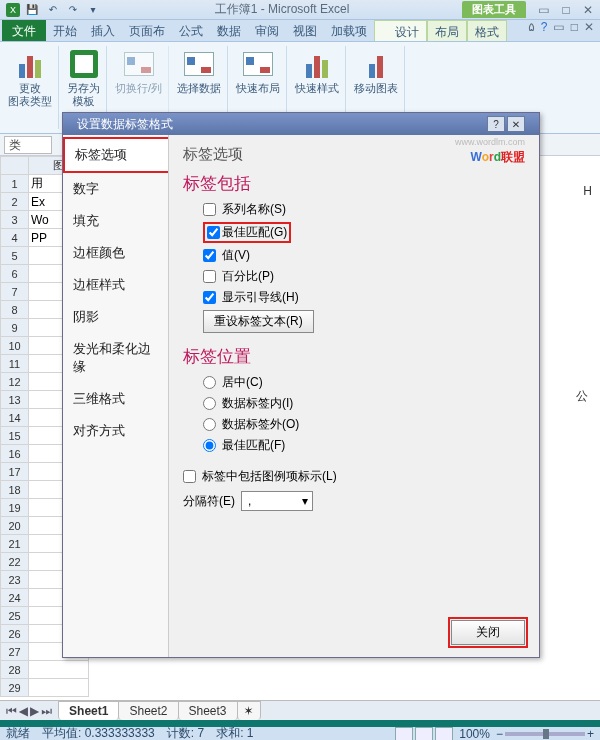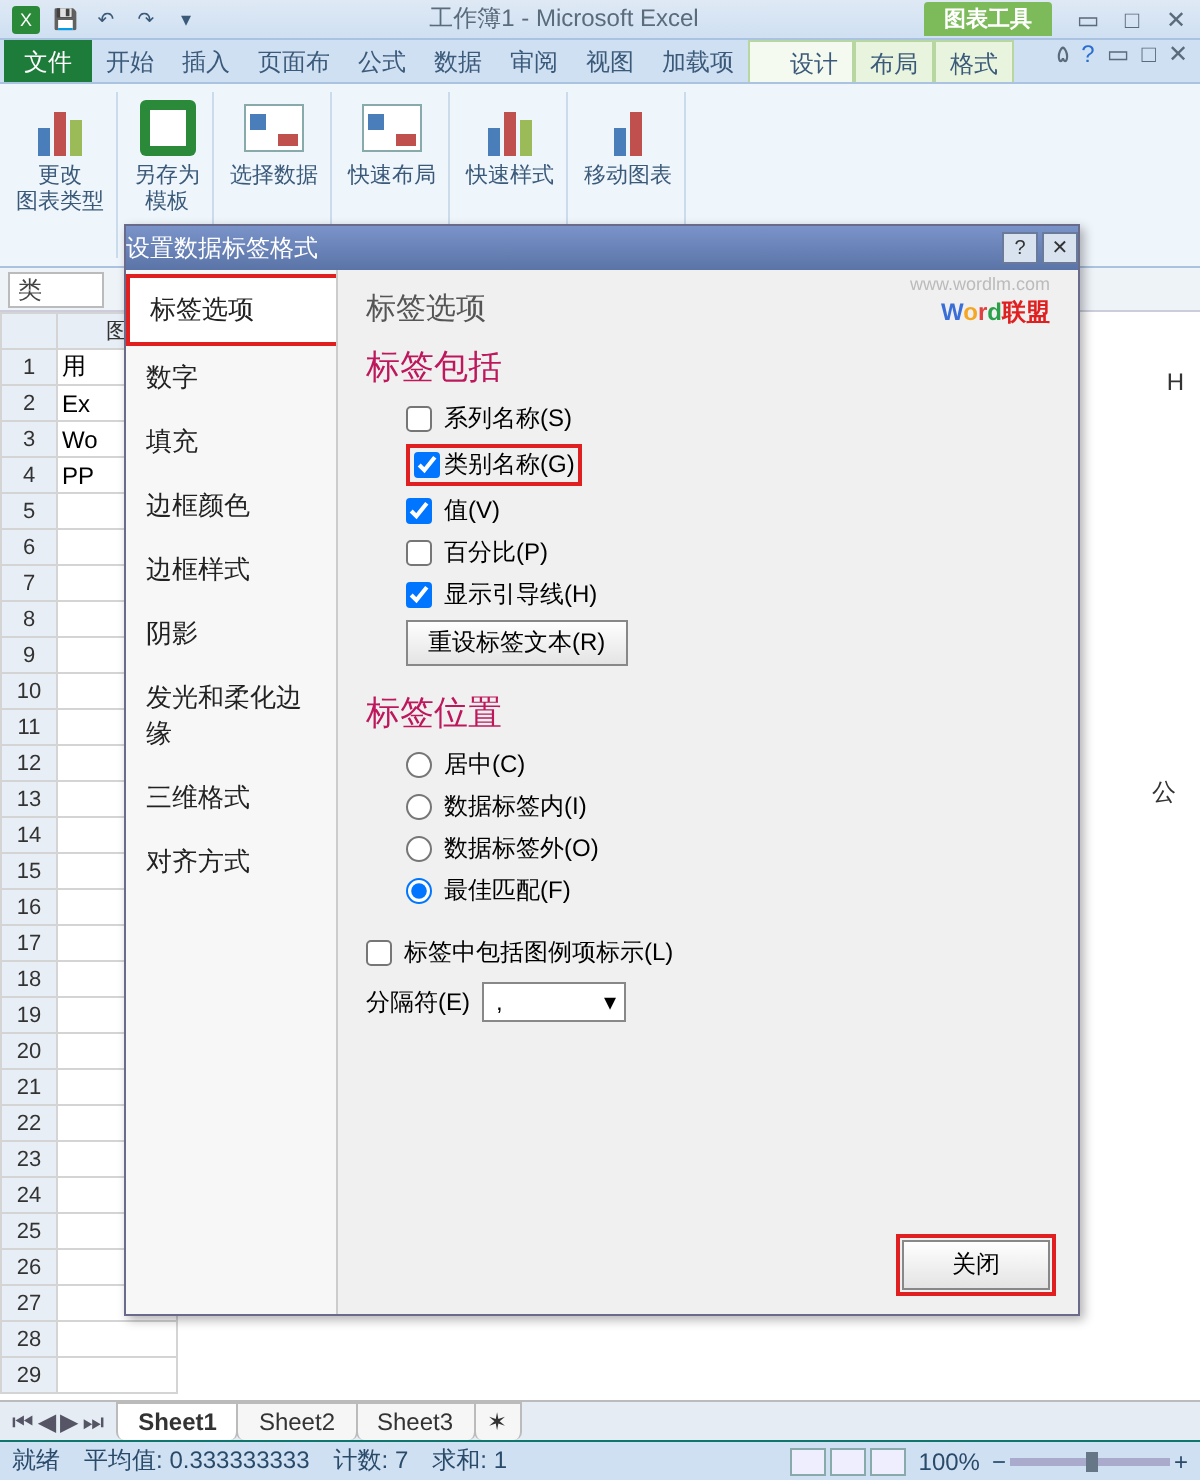--- a/index.html
+++ b/index.html
@@ -46,21 +46,21 @@
 .grid-wrap { position: relative; height: 560px; }
 .grid { border-collapse: collapse; }
 .grid th, .grid td { border: 1px solid #d4d4d4; font-weight: normal; }
 .colh { background: #e8eef5; height: 18px; width: 60px; text-align: center; color: #333; font-size: 11px; }
 .rowh { background: #e8eef5; width: 28px; text-align: center; color: #333; font-size: 11px; }
 .corner { background: #e8eef5; width: 28px; height: 18px; }
 .cell { height: 18px; width: 60px; padding: 0 2px; background: #fff; color: #000; font-size: 12px; }
 
 
 .dialog { position: absolute; left: 62px; top: 112px; width: 478px; height: 546px; background: #f0f0f0; border: 1px solid #6a6a8a; box-shadow: 2px 2px 5px rgba(0,0,0,.3); }
-.dlg-title { height: 22px; background: linear-gradient(#7a93c8,#5a74a8); color: #fff; display: flex; align-items: center; padding: 0 0; font-size: 12px; }
+.dlg-title { height: 22px; background: linear-gradient(#7a93c8,#5a74a8); color: #fff; display: flex; align-items: center; padding: 0 14px; font-size: 12px; }
 .dlg-title .spacer { flex: 1; }
 .dlg-title .dlgbtn { width: 18px; height: 16px; background: #d9e3f0; color: #333; border: 1px solid #6a7a9a; display: flex; align-items: center; justify-content: center; margin-left: 2px; font-size: 10px; cursor: pointer; }
 .dlg-body { display: flex; height: calc(100% - 22px); }
 .dlg-nav { width: 106px; background: #f7f7f7; border-right: 1px solid #ccc; padding-top: 2px; }
 .navitem { padding: 7px 10px; color: #222; cursor: pointer; font-size: 13px; }
 .navitem.sel { background: #fff; border: 2px solid #e02020; border-right: none; }
 .dlg-main { flex: 1; padding: 10px 14px; position: relative; background: #f0f0f0; }
 .dlg-main h3 { font-size: 15px; color: #555; font-weight: normal; margin-bottom: 8px; }
 .watermark { position: absolute; right: 14px; top: 8px; font-size: 20px; font-weight: bold; }
 .watermark .w1{color:#3a6fd8}.watermark .w2{color:#f5a623}.watermark .w3{color:#e04040}.watermark .w4{color:#2aa04a}
@@ -77,21 +77,21 @@
 .sep-combo { width: 72px; height: 20px; border: 1px solid #888; background: #fff; display: flex; align-items: center; justify-content: space-between; padding: 0 4px 0 6px; }
 .dlg-footer { position: absolute; right: 14px; bottom: 12px; }
 
 
 .sheet-tabs { position: absolute; bottom: 20px; left: 0; right: 0; height: 20px; background: #e6ecf3; border-top: 1px solid #bbb; display: flex; align-items: center; padding-left: 6px; font-size: 11px; color: #333; }
 .sheet-tabs .navset { display: flex; gap: 2px; margin-right: 6px; color: #556; }
 .stab { padding: 2px 10px; background: #f6f6f6; border: 1px solid #bbb; border-bottom: none; border-radius: 0 0 4px 4px; margin-right: -1px; cursor: pointer; }
 .stab.active { background: #ffffff; font-weight: bold; }
 
 
-.status { position: absolute; bottom: 0; left: 0; right: 0; height: 20px; background: #cfe0f2; border-top: 1px solid #0f766e; display: flex; align-items: center; padding: 0 6px; font-size: 11px; color: #2a4a6a; gap: 12px; }
+.status { position: absolute; bottom: 0; left: 0; right: 0; height: 20px; background: #cfe0f2; border-top: 7px solid #0f766e; display: flex; align-items: center; padding: 0 6px; font-size: 11px; color: #2a4a6a; gap: 12px; }
 .status .views { margin-left: auto; display: flex; gap: 2px; align-items: center; }
 .vbtn { width: 18px; height: 14px; border: 1px solid #8aa; background: #eef; }
 .zoom-slider { width: 80px; height: 4px; background: #aac; position: relative; }
 .zoom-slider::after { content:""; position:absolute; left:38px; top:-3px; width:6px; height:10px; background:#678; }
 </style>
 </head>
 <body>
 
 <div class="titlebar">
   <div class="qat">
@@ -146,20 +146,26 @@
     <div class="lbl" style="white-space:pre">更改
 图表类型</div>
   </div>
   <div class="rgroup">
     <div class="ico">
         <div class="save-ico"></div>
       </div>
     <div class="lbl" style="white-space:pre">另存为
 模板</div>
   </div>
+  <div class="rgroup" style="opacity:.55">
+    <div class="ico">
+        <div class="mini-chart"></div>
+      </div>
+    <div class="lbl">切换行/列</div>
+  </div>
   <div class="rgroup">
     <div class="ico">
         <div class="mini-chart"></div>
       </div>
     <div class="lbl">选择数据</div>
   </div>
   <div class="rgroup">
     <div class="ico">
         <div class="mini-chart"></div>
       </div>
@@ -345,21 +351,21 @@
 
       <div class="fs">
         <div class="fs-title">标签包括</div>
         <div class="opt">
             <input type="checkbox" style="">
             <span>系列名称(S)</span>
           </div>
         <div class="opt">
             <span class="hl">
               <input type="checkbox" checked="" style="">
-              <span>类别名称(G)</span>
+              <span>最佳匹配(G)</span>
             </span>
           </div>
         <div class="opt">
             <input type="checkbox" checked="" style="">
             <span>值(V)</span>
           </div>
         <div class="opt">
             <input type="checkbox" style="">
             <span>百分比(P)</span>
           </div>

